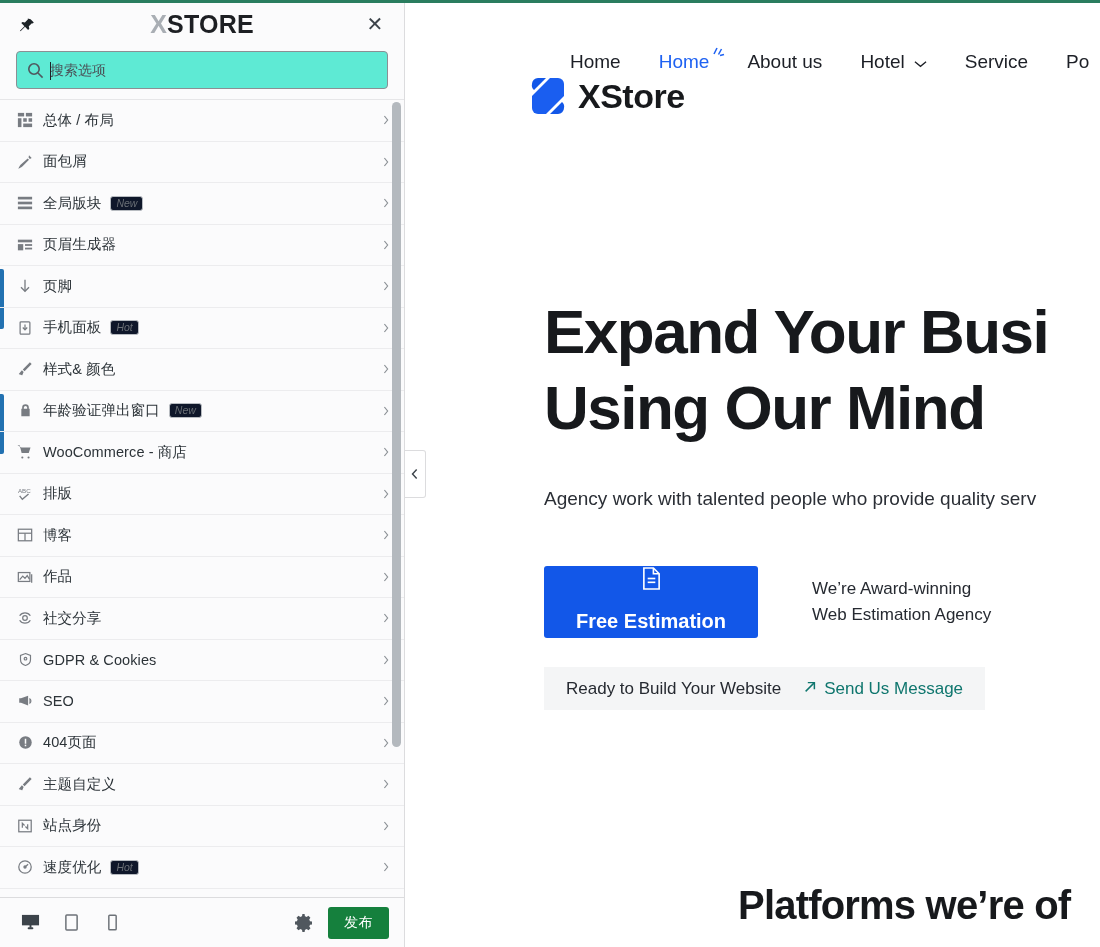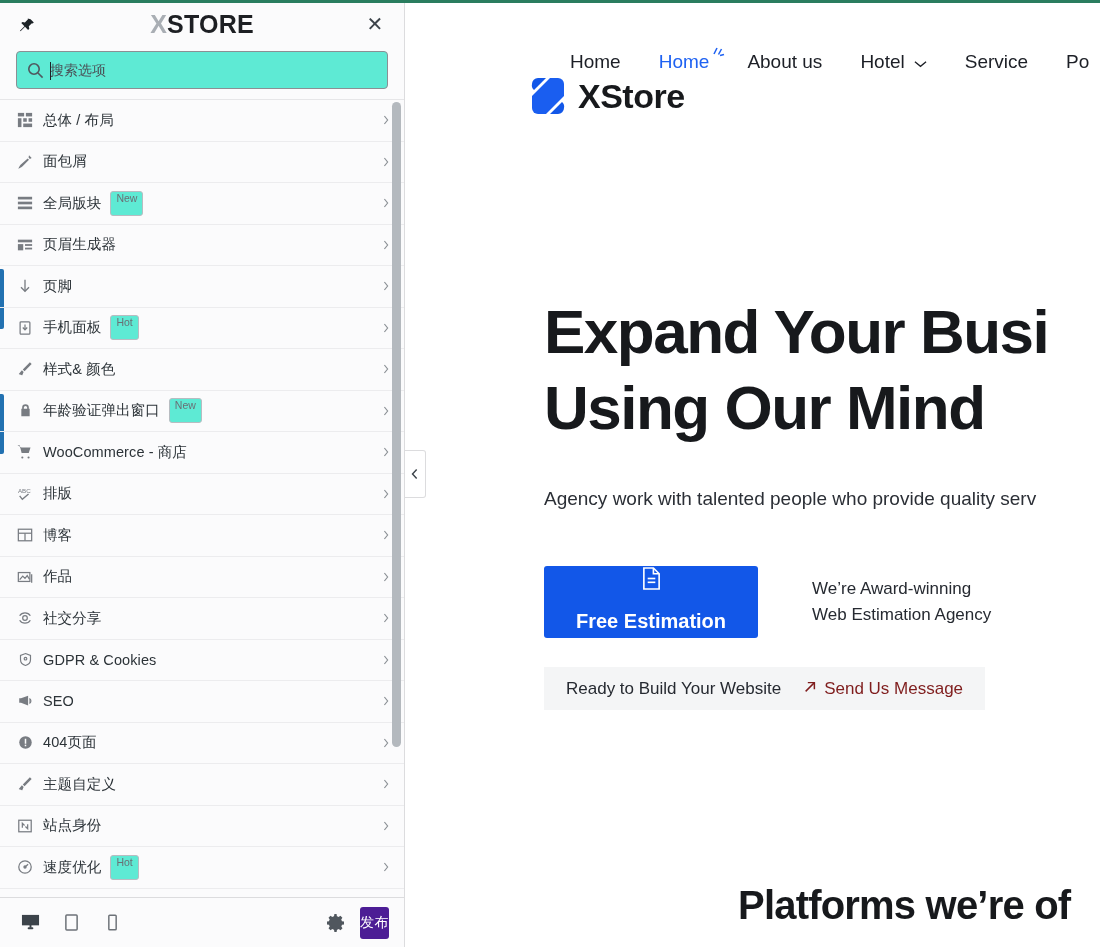--- a/index.html
+++ b/index.html
@@ -79,22 +79,23 @@
     color: #787c82;
   }
   .cz-ico svg { display: block; }
   .cz-label {
     font-size: 14.5px; color: #2c3338; white-space: nowrap;
     letter-spacing: .1px;
   }
   .cz-badge {
     margin-left: 9px; font-size: 10.5px; color: #6a6f75;
     border: 1px solid #b8bcc1; border-radius: 3px;
-    padding: 1px 5px 10px; line-height: 1.1; background: #5eead4;
+    padding: 1px 5px 0; line-height: 1.1; background: #0f172a;
     font-family: "Liberation Sans", sans-serif;
+    font-style: italic;
   }
   .cz-chev {
     position: absolute; right: 14px; top: 50%; transform: translateY(-50%);
     color: #8c9196; font-size: 13px;
   }
   .cz-chev svg { display: block; }
 
   
   .edge-mark {
     position: absolute; left: 0; width: 4px; background: #2271b1;
@@ -121,23 +122,23 @@
   .dev-btn {
     width: 24px; height: 22px; display: flex; align-items: center;
     justify-content: center; color: #3c434a; cursor: pointer;
   }
   .dev-btn.inactive { color: #6d7278; }
   .cz-footer-right {
     margin-left: auto; display: flex; align-items: center; gap: 14px;
   }
   .gear-btn { width: 20px; height: 20px; color: #50575e; cursor: pointer; }
   .publish-btn {
-    background: #4c1d95; color: #fff; border: 0; border-radius: 3px;
+    background: #15803d; color: #fff; border: 0; border-radius: 3px;
     font-family: inherit; font-size: 14px; font-weight: 400;
-    padding: 0 0; height: 32px; cursor: pointer; letter-spacing: .5px;
+    padding: 0 16px; height: 32px; cursor: pointer; letter-spacing: .5px;
   }
 
   
   .collapse-toggle {
     position: absolute; left: 405px; top: 450px;
     width: 21px; height: 48px; background: #ffffff;
     border: 1px solid #dcdcde; border-left: 0;
     border-radius: 0 3px 3px 0;
     display: flex; align-items: center; justify-content: center;
     cursor: pointer; color: #3c434a; z-index: 5;
@@ -202,21 +203,21 @@
     white-space: nowrap;
   }
 
   .ready-bar {
     position: absolute; top: 664px; left: 138px;
     background: #f4f5f6; height: 43px; display: flex; align-items: center;
     padding: 0 22px; gap: 22px;
   }
   .ready-bar .rb-text { font-size: 17px; color: #262a31; white-space: nowrap; }
   .rb-link {
-    font-size: 17px; color: #7f1d1d; display: flex; align-items: center;
+    font-size: 17px; color: #0f766e; display: flex; align-items: center;
     gap: 7px; cursor: pointer; white-space: nowrap;
   }
 
   .platforms-title {
     position: absolute; top: 880px; left: 332px;
     font-size: 40px; font-weight: 700; color: #17191c;
     letter-spacing: -.8px; white-space: nowrap;
   }
 </style>
 </head>

